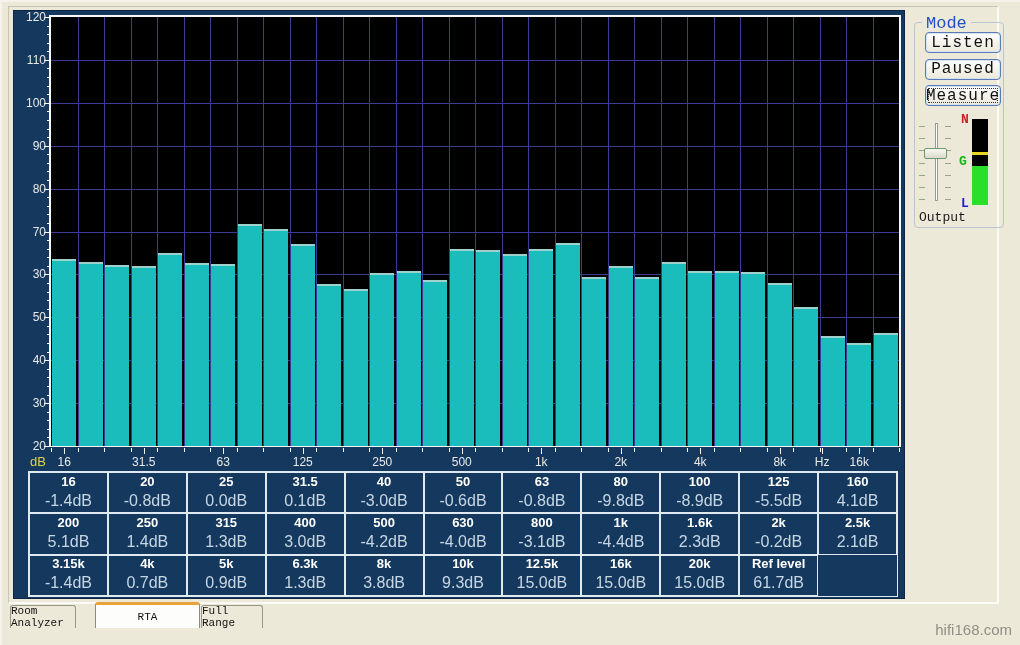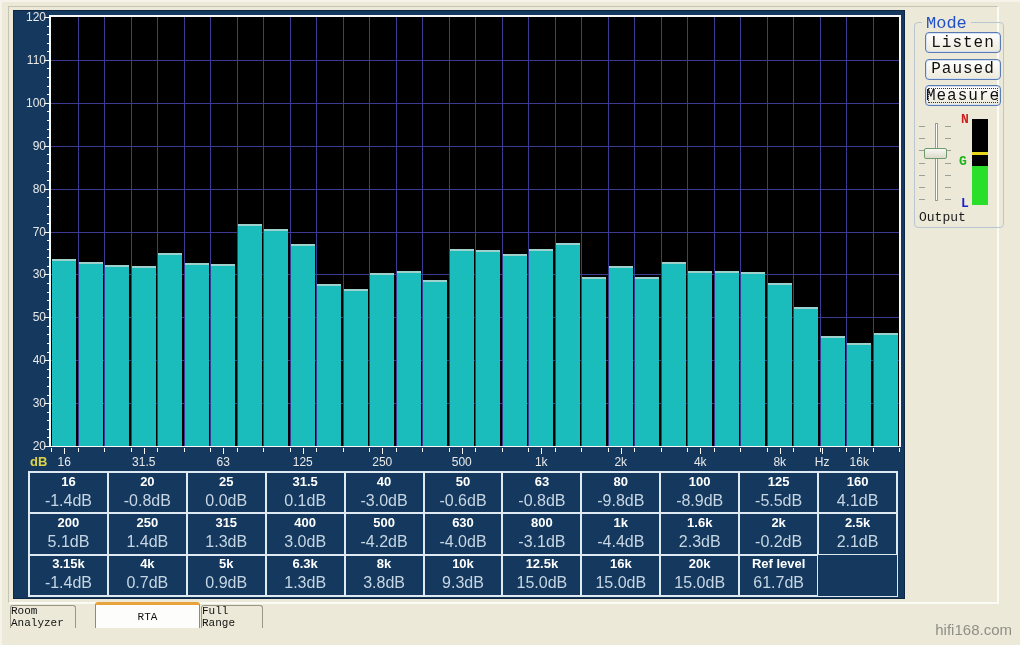--- a/index.html
+++ b/index.html
@@ -24,21 +24,21 @@
     background:#000;
     border:2px solid #f8f8f8;border-bottom-width:1px;
   }
   .hgrid{position:absolute;left:0;width:848px;height:1px;}
   .vgrid{position:absolute;top:0;width:1px;height:429px;}
   .bar{position:absolute;}
   .ylab{position:absolute;left:6px;width:26px;text-align:right;font-size:12px;color:#e8e8e8;}
   .ytick{position:absolute;height:1px;background:#fff;}
   .xtick{position:absolute;width:1px;background:#fff;}
   .xlab{position:absolute;font-size:12px;color:#e8e8e8;transform:translateX(-50%);white-space:nowrap;}
-  .db-label{position:absolute;left:16px;top:443px;font-size:13px;font-weight:bold;}
+  .db-label{position:absolute;left:16px;top:443px;font-size:13px;font-weight:normal;}
   .band-table{
     position:absolute;left:14px;top:460px;width:870px;height:126px;
     display:grid;grid-template-columns:repeat(11,1fr);grid-template-rows:repeat(3,1fr);
     border:1px solid #dfe9f2;
   }
   .cell{
     border:1px solid #dfe9f2;display:flex;flex-direction:column;
     align-items:center;justify-content:center;line-height:1.3;
   }
   .cell .f{font-weight:bold;font-size:13px;color:#ffffff;}

